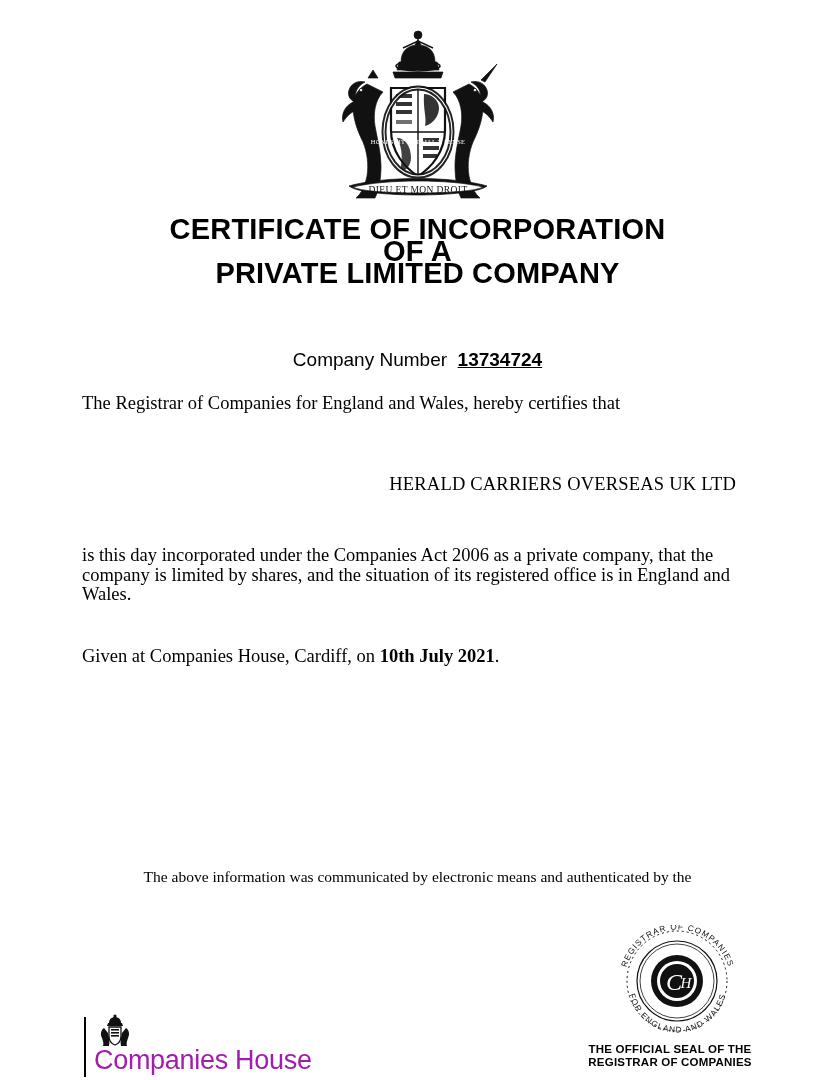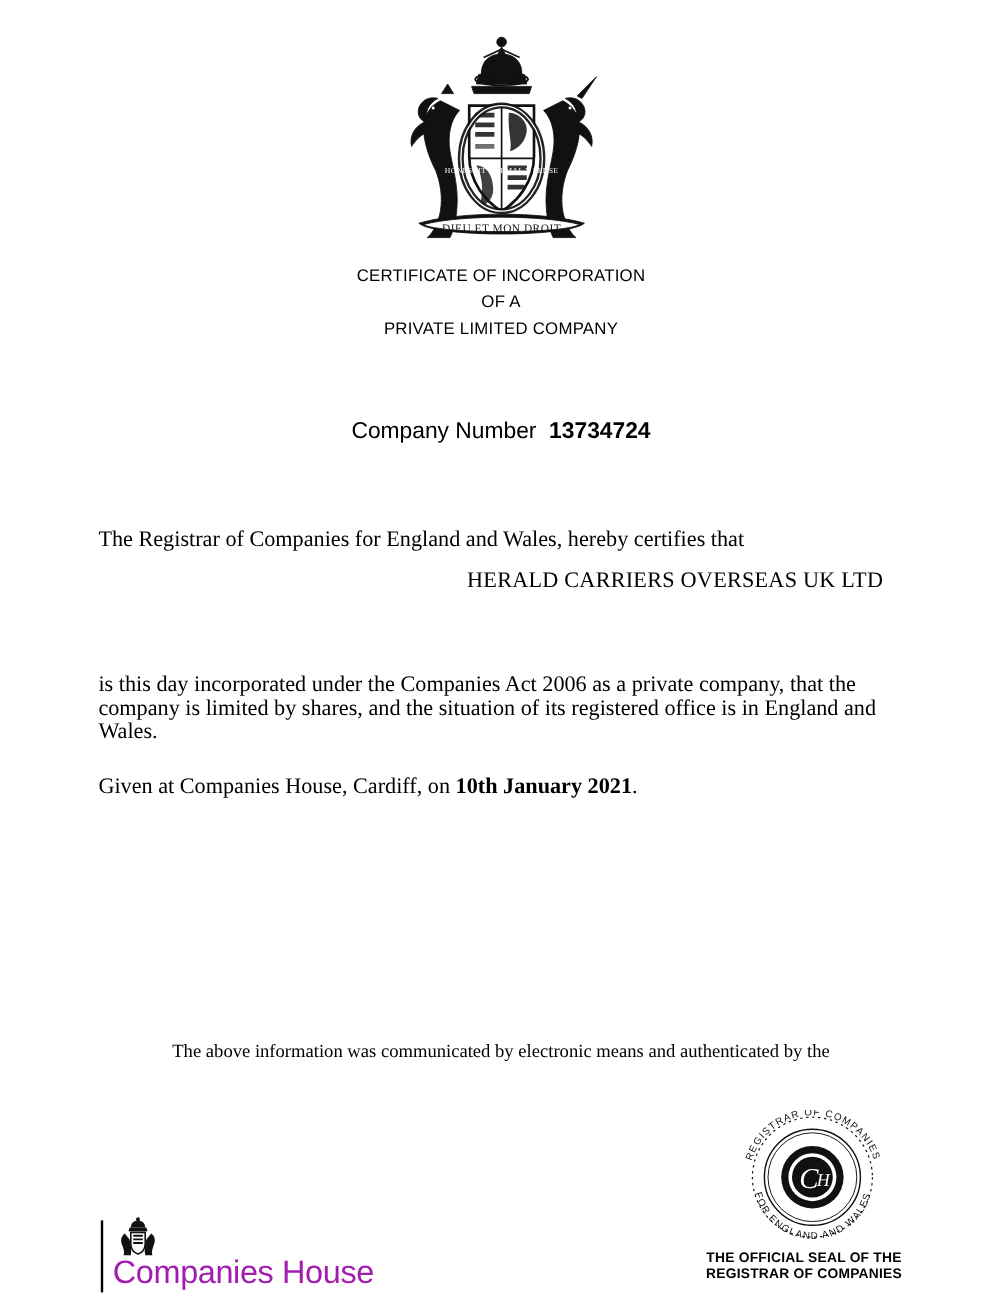--- a/index.html
+++ b/index.html
@@ -35,54 +35,54 @@
   .crest svg { display: block; width: 100%; height: 100%; }
 
   
   .title-block {
     position: absolute;
     top: 218px;
     left: 0;
     width: 835px;
     text-align: center;
     font-family: "Liberation Sans", sans-serif;
-    font-weight: normal;
-    font-size: 14px;
+    font-weight: bold;
+    font-size: 29px;
     line-height: 22px;
     letter-spacing: 0.2px;
   }
   .title-block div { margin: 0; padding: 0; }
   .title-line1 { margin-bottom: 1px; }
   .title-line2 { margin-bottom: 1px; }
 
   
   .company-number {
     position: absolute;
     top: 349px;
     left: 0;
     width: 835px;
     text-align: center;
     font-family: "Liberation Sans", sans-serif;
     font-size: 19px;
   }
   .company-number .label { font-weight: normal; }
-  .company-number .value { font-weight: bold; }
+  .company-number .value { font-weight: bold; text-decoration: underline; }
 
   
   .body-text {
     position: absolute;
     left: 82px;
     width: 654px;
     font-family: "Liberation Serif", serif;
     font-size: 18.5px;
     line-height: 19px;
   }
-  .line-registrar { top: 441px; font-family: Liberation Serif, serif; }
+  .line-registrar { top: 394px; font-family: Liberation Serif, serif; }
   .line-company-name { top: 475px; letter-spacing: 0.2px; text-align: right; }
-  .para-incorporated { top: 546px; line-height: 19.5px; margin-top: 16px; }
+  .para-incorporated { top: 546px; line-height: 19.5px; }
   .line-given { top: 647px; }
   .line-given .bold { font-weight: bold; }
 
   
   .comm-note {
     position: absolute;
     top: 866px;
     left: 0;
     width: 835px;
     text-align: center;
@@ -221,21 +221,21 @@
     <span>&nbsp;</span><span class="value">13734724</span>
   </div>
 
   <div class="body-text line-registrar">The Registrar of Companies for England and Wales, hereby certifies that</div>
 
   <div class="body-text line-company-name">HERALD CARRIERS OVERSEAS UK LTD</div>
 
   <div class="body-text para-incorporated">is this day incorporated under the Companies Act 2006 as a private company, that the company is limited by shares, and the situation of its registered office is in England and Wales.</div>
 
   <div class="body-text line-given">
-    <span>Given at Companies House, Cardiff, on </span><span class="bold">10th January 2021</span><span>.</span>
+    <span>Given at Companies House, Cardiff, on </span><span class="bold">10th July 2021</span><span>.</span>
   </div>
 
   <div class="comm-note">
     <div>The above information was communicated by electronic means and authenticated by the</div>
   </div>
 
   <div class="seal">
     <svg viewBox="0 0 135 112" xmlns="http://www.w3.org/2000/svg" aria-hidden="true">
       <defs>
         <path id="arcTop" d="M 14 58 A 53 53 0 0 1 121 58"></path>

